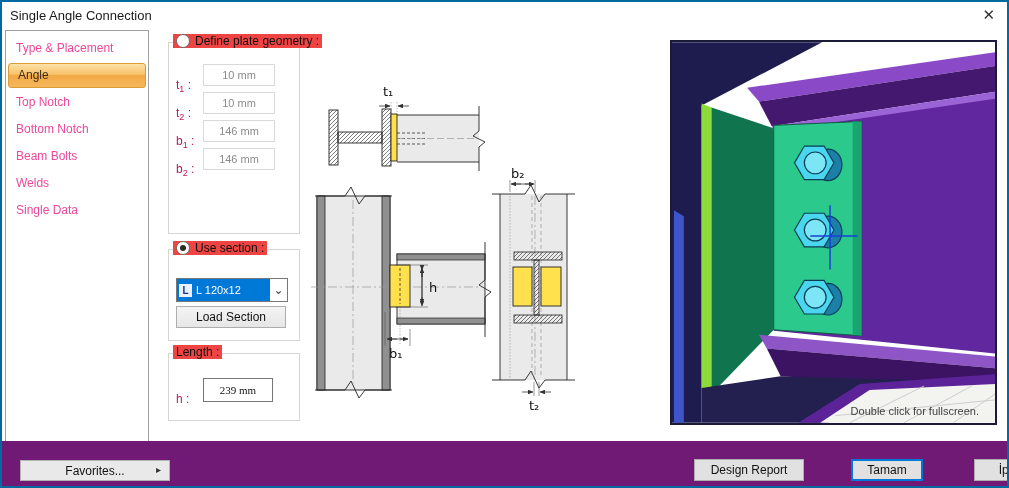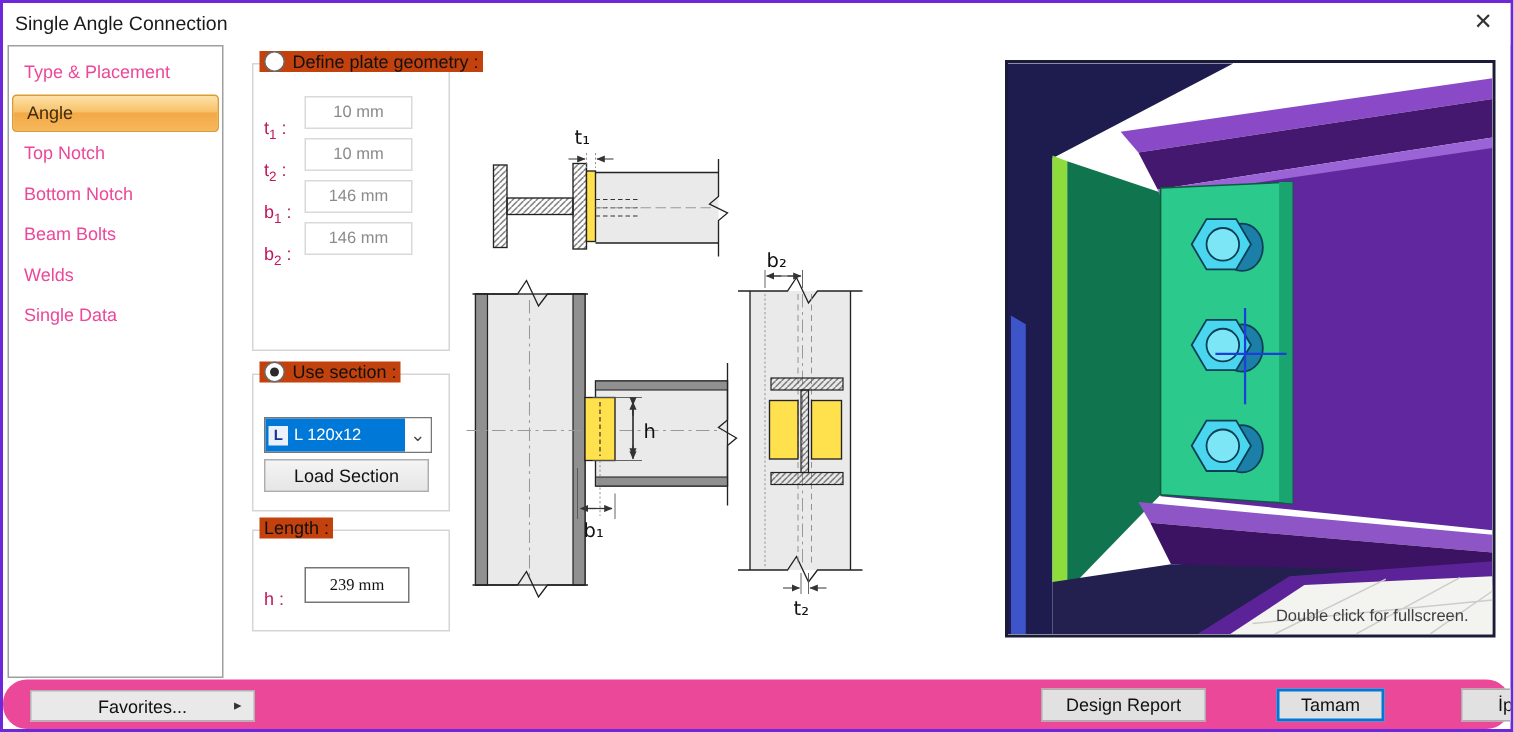--- a/index.html
+++ b/index.html
@@ -1,49 +1,49 @@
 <!DOCTYPE html>
 <html><head>
 <meta charset="utf-8">
 <style>
   html,body{margin:0;padding:0;background:#d8d8d8;font-family:"Liberation Sans",sans-serif;}
-  #dialog{position:relative;width:1005px;height:484px;background:#fff;border:2px solid #6d28d9;overflow:hidden;}
+  #dialog{position:relative;width:1005px;height:484px;background:#fff;border:2px solid #0369a1;overflow:hidden;}
   
   .titlebar{position:absolute;left:0;top:0;width:100%;height:28px;background:#fff;}
   .title{position:absolute;left:8px;top:6px;font-size:13px;color:#1a1a1a;}
   .close{position:absolute;right:12px;top:4px;font-size:15px;color:#333;cursor:pointer;line-height:18px;}
   
   .sidebar{position:absolute;left:3px;top:28px;width:142px;height:420px;background:#fff;border:1px solid #9f9f9f;}
   .side-item{height:27px;line-height:27px;padding-left:9px;font-size:12px;color:#ec4899;cursor:pointer;margin:0 1px;}
   .side-item.selected{background:linear-gradient(#fce1a9,#f8c268 45%,#f3a947 50%,#f6b75b);border:1px solid #dc9b33;border-radius:3px;height:23px;line-height:23px;margin:1px 2px;color:#3f2c12;}
   .sidebar .pad{height:4px;}
   
   .group{position:absolute;border:1px solid #d5d5d5;background:#fff;}
-  .legend{position:absolute;top:-9px;left:4px;background:#c2410c;padding:0 3px;display:flex;align-items:flex-start;gap:5px;font-size:12px;color:#111;white-space:nowrap;}
+  .legend{position:absolute;top:-9px;left:4px;background:#ef4444;padding:0 3px;display:flex;align-items:flex-start;gap:5px;font-size:12px;color:#111;white-space:nowrap;}
   .radio{width:12px;height:12px;border:1px solid #6a6a6a;border-radius:50%;background:#fff;position:relative;flex:0 0 auto;}
   .radio.checked::after{content:"";position:absolute;left:3px;top:3px;width:6px;height:6px;border-radius:50%;background:#2b2b2b;}
   .fieldrow{position:absolute;left:0;width:100%;}
   .flabel{position:absolute;left:7px;top:14px;font-size:12px;color:#be185d;}
   .flabel sub{font-size:9px;}
   .fbox{position:absolute;left:34px;top:0;width:70px;height:20px;border:1px solid #d9d9d9;background:#fff;color:#8b8b8b;font-size:11px;text-align:center;font-family:"Liberation Sans",sans-serif;padding:0;}
   .fbox.enabled{border:1px solid #767676;color:#111;width:68px;height:22px;font-family:Liberation Serif, serif;}
   
   .dropdown{position:absolute;left:7px;top:28px;width:110px;height:22px;border:1px solid #767676;background:#fff;display:flex;align-items:stretch;cursor:pointer;}
   .dd-sel{flex:1;background:#0078d7;display:flex;align-items:center;gap:4px;padding-left:2px;}
   .dd-icon{width:13px;height:13px;background:#eaf1fb;color:#16339b;font-size:10px;font-weight:bold;text-align:center;line-height:13px;flex:0 0 auto;}
   .dd-text{color:#fff;font-size:11px;}
   .dd-arrow{width:17px;display:flex;align-items:center;justify-content:center;color:#444;font-size:12px;background:#fff;}
   .btn{border:1px solid #adadad;background:#e1e1e1;font-size:12px;color:#111;font-family:"Liberation Sans",sans-serif;cursor:pointer;}
   .loadbtn{position:absolute;left:7px;top:56px;width:110px;height:22px;background:linear-gradient(#f4f4f4,#e6e6e6);}
   
   .drawings{position:absolute;left:303px;top:52px;}
   .viewport{position:absolute;left:668px;top:38px;width:323px;height:381px;border:2px solid #1b1a38;background:#fff;overflow:hidden;cursor:pointer;}
   .vp-status{position:absolute;right:16px;bottom:6px;font-size:11px;color:#3f3f3f;}
   
-  .footer{position:absolute;left:0;bottom:0;width:100%;height:33px;background:#ec4899;border-radius:16px;}
+  .footer{position:absolute;left:0;bottom:0;width:100%;height:45px;background:#701a75;}
   .fav{position:absolute;left:18px;bottom:5px;width:150px;height:21px;border:1px solid #b2b2b2;background:#e9e9e9;font-size:12px;}
   .fav .arrow{position:absolute;right:8px;top:3px;font-size:10px;color:#333;}
   .rep{position:absolute;left:692px;bottom:5px;width:110px;height:22px;}
   .ok{position:absolute;left:849px;bottom:5px;width:72px;height:22px;border:2px solid #0078d7;}
   .cancel{position:absolute;left:929px;bottom:5px;width:72px;height:22px;margin-left:43px;}
   svg text{font-family:"DejaVu Sans",sans-serif;}
 </style>
 </head>
 <body>
 

